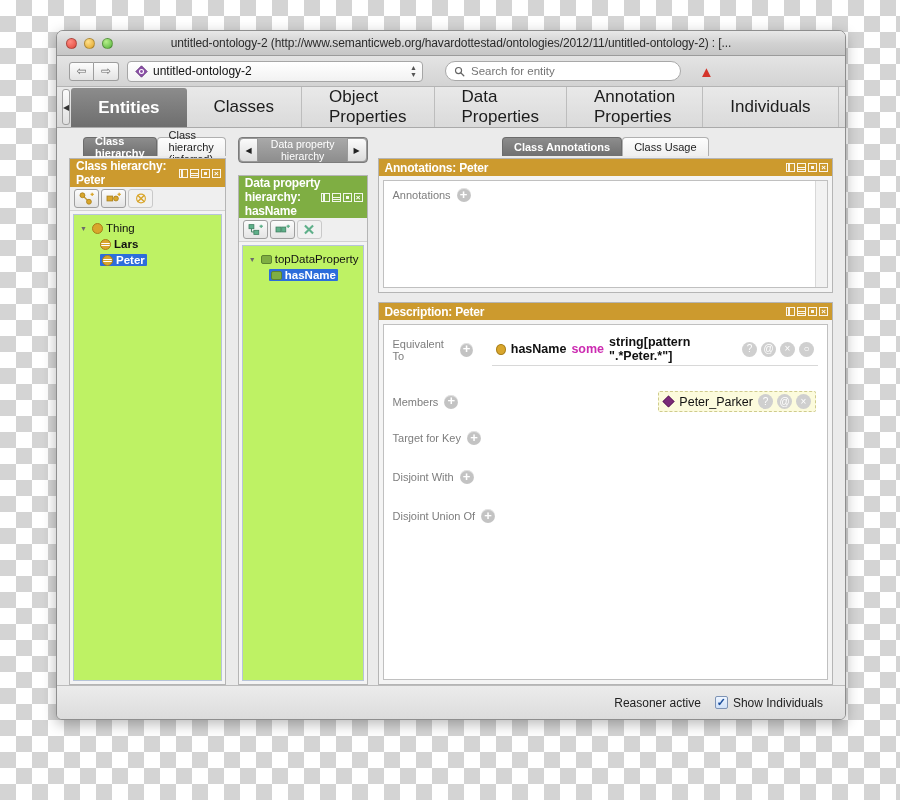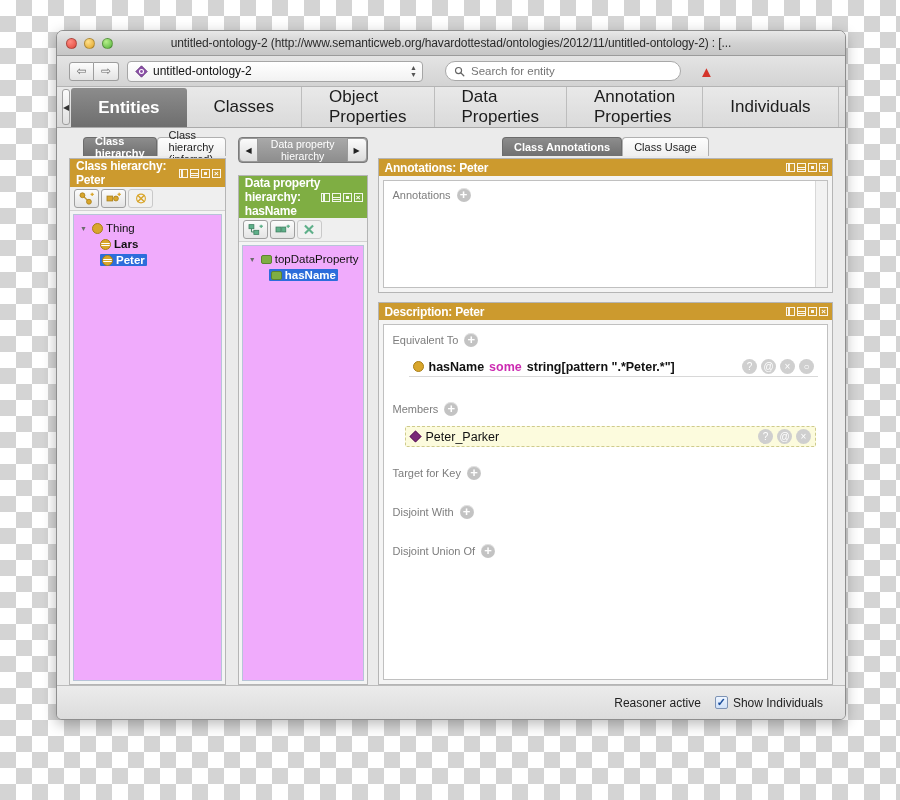--- a/index.html
+++ b/index.html
@@ -160,21 +160,21 @@
     padding: 2px 4px; background: #efefef; border-bottom: 1px solid #d2d2d2;
   }
   .hbtn {
     width: 25px; height: 19px; border: 1px solid #9f9f9f; border-radius: 3px;
     background: linear-gradient(to bottom,#fcfcfc,#e4e4e4);
     display: flex; align-items: center; justify-content: center;
   }
   .hbtn.flat { border-color: #c9c9c9; background: #f1f1f1; }
   
   .tree {
-    flex: 1 1 auto; background: #f0abfc; border: 1px solid #b7c4d8; margin: 3px;
+    flex: 1 1 auto; background: #bef264; border: 1px solid #b7c4d8; margin: 3px;
     padding: 5px 4px; overflow: hidden; min-height: 0;
   }
   .tnode { display: flex; align-items: center; gap: 3px; height: 16px; font-size: 11.5px; }
   .tnode .arrow { width: 11px; text-align: center; font-size: 7px; color: #6b6b6b; }
   .tnode .sel { background: #2d6ddb; color: #fff; padding: 0 2px; border-radius: 1px; font-weight: bold; }
   .tnode .lbl { font-weight: bold; color: #111; }
   .tnode .lbl.plain { font-weight: normal; }
   .ic-class { width: 11px; height: 11px; border-radius: 50%;
               background: #d9a62c; border: 1px solid #a97e17; display: inline-block; }
   .ic-class.lines { background:
@@ -213,21 +213,21 @@
     display: inline-flex; align-items: center; justify-content: center;
     color: #fff; font-size: 13px; font-weight: bold; line-height: 1;
     box-shadow: inset 0 1px 0 rgba(255,255,255,.5);
   }
   .plus::before { content: '+'; transform: translateY(-1px); }
   .desc-body {
     flex: 1 1 auto; background: #fff; border: 1px solid #c0c0c0; margin: 4px;
     padding: 8px 9px; overflow: hidden; min-height: 0;
     display: flex; flex-direction: column; gap: 7px;
   }
-  .desc-sect { display: flex; flex-direction: column; gap: 10px; }
+  .desc-sect { display: flex; flex-direction: row; gap: 3px; justify-content: space-between; }
   .entry-row {
     display: flex; align-items: center; gap: 5px;
     margin-left: 16px; padding: 2px 4px; position: relative;
     border-bottom: 1px solid #d8d8d8; min-height: 19px;
   }
   .entry-row.highlight {
     background: #fcfbdd; border: 1px dashed #cfcb8d; border-radius: 2px;
     margin-left: 12px; margin-right: 2px;
   }
   .entry-text { font-size: 12.5px; font-weight: bold; color: #111; }

